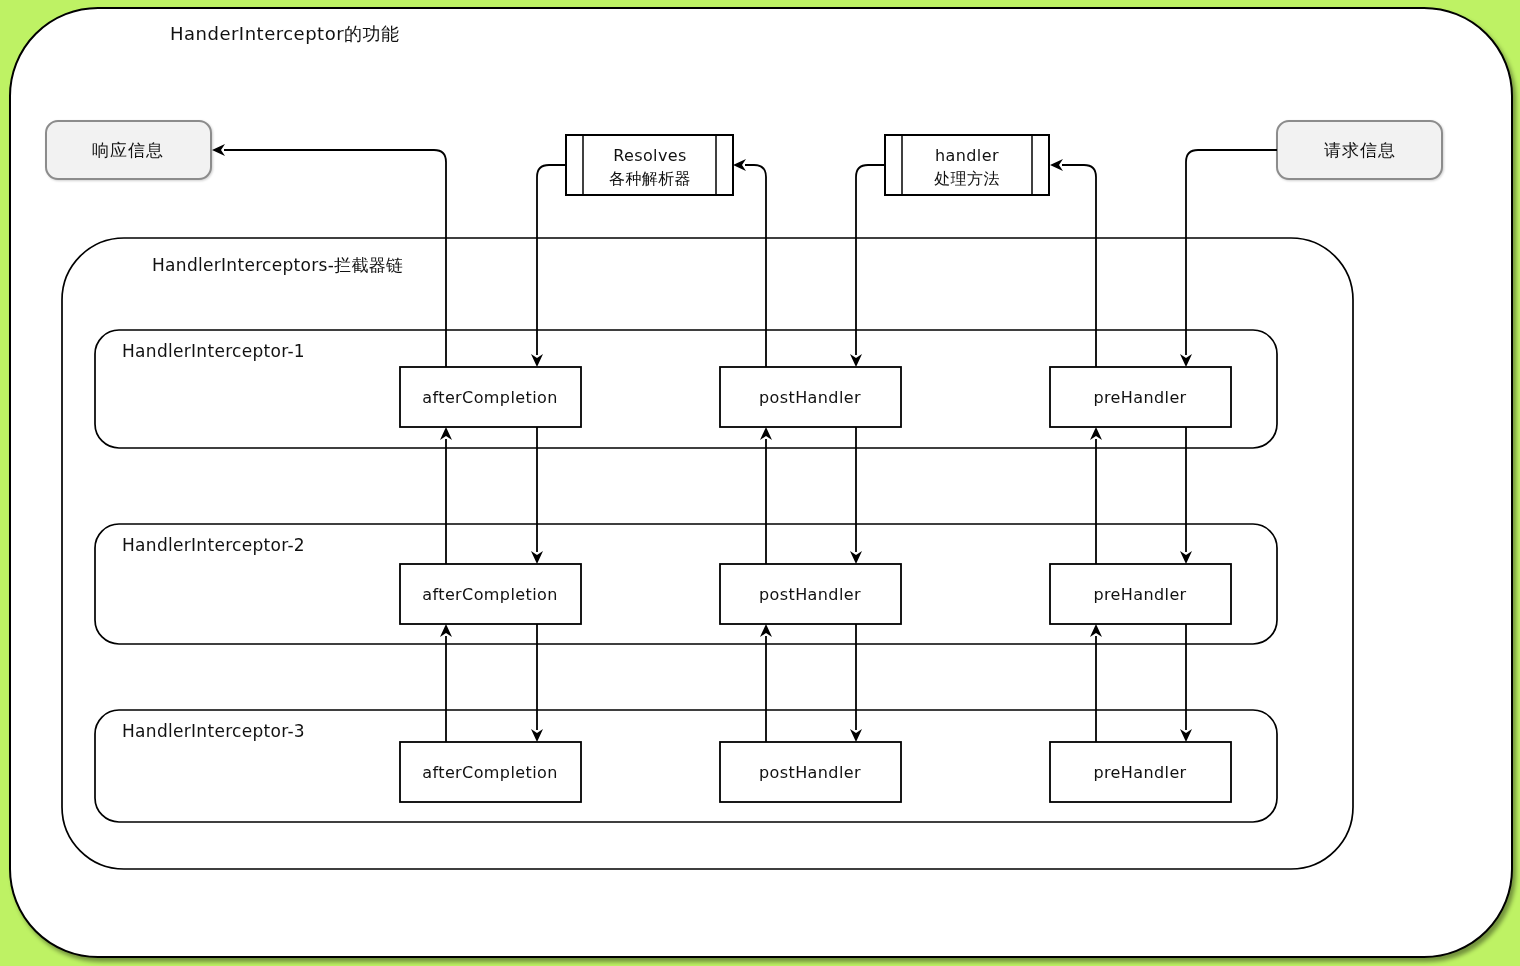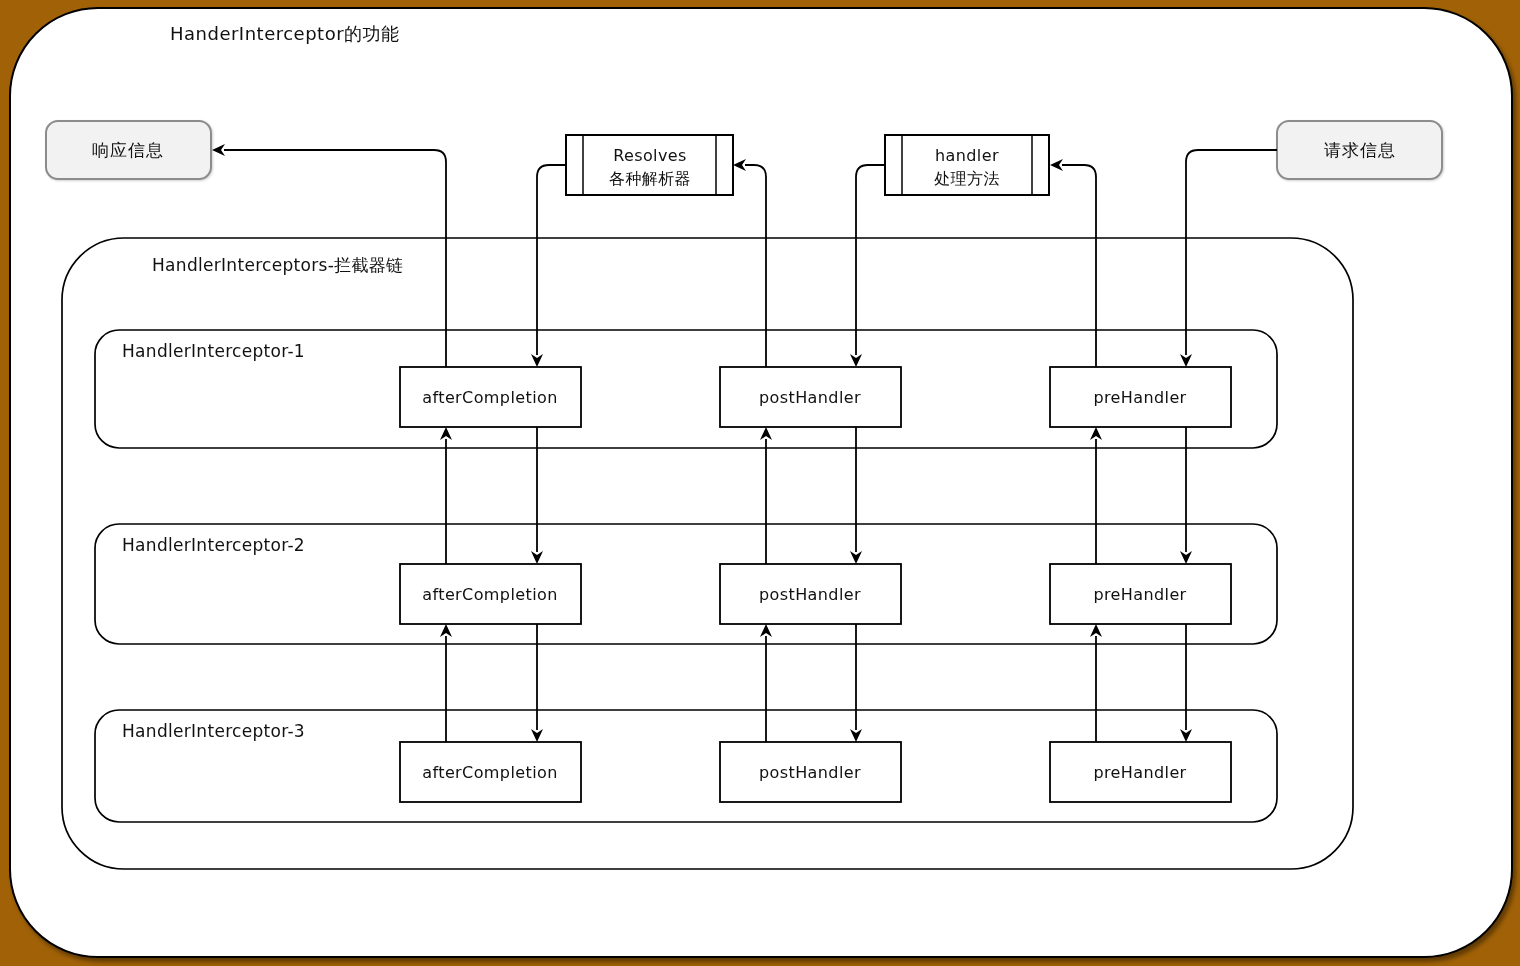--- a/index.html
+++ b/index.html
@@ -1,20 +1,20 @@
 <!DOCTYPE html>
 <html><head>
 <meta charset="utf-8">
 <style>
   html, body { margin: 0; padding: 0; background: #ffffff; }
   .canvas {
     position: relative;
     width: 1520px;
     height: 966px;
-    background: #a16207;
+    background: #bef264;
     font-family: "DejaVu Sans", "Liberation Sans", sans-serif;
   }
   svg { display: block; }
   .outer-rect {
     fill: #ffffff;
     stroke: #000000;
     stroke-width: 2;
     filter: drop-shadow(3px 4px 2px rgba(0,0,0,0.40));
   }
   .container-rect { fill: #ffffff; stroke: #000000; stroke-width: 1.7; }

